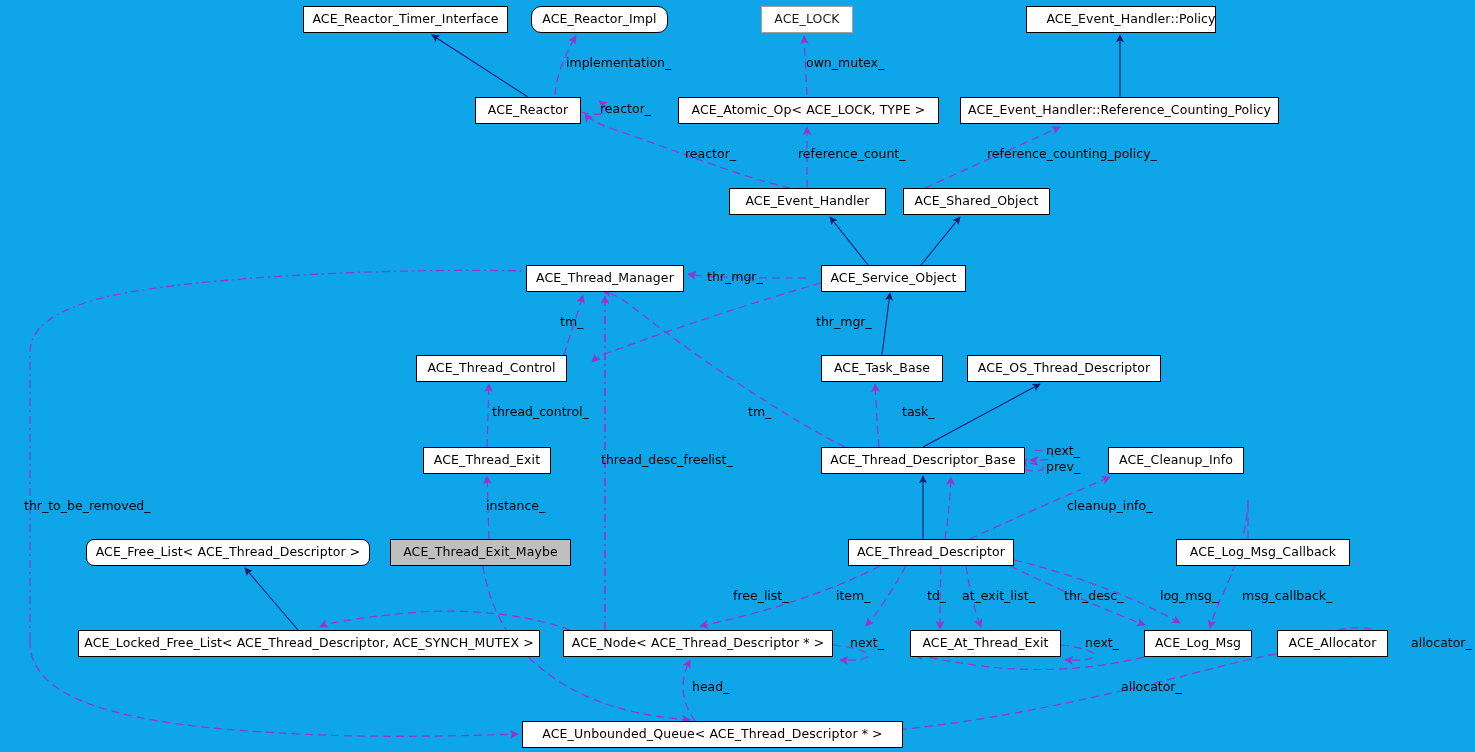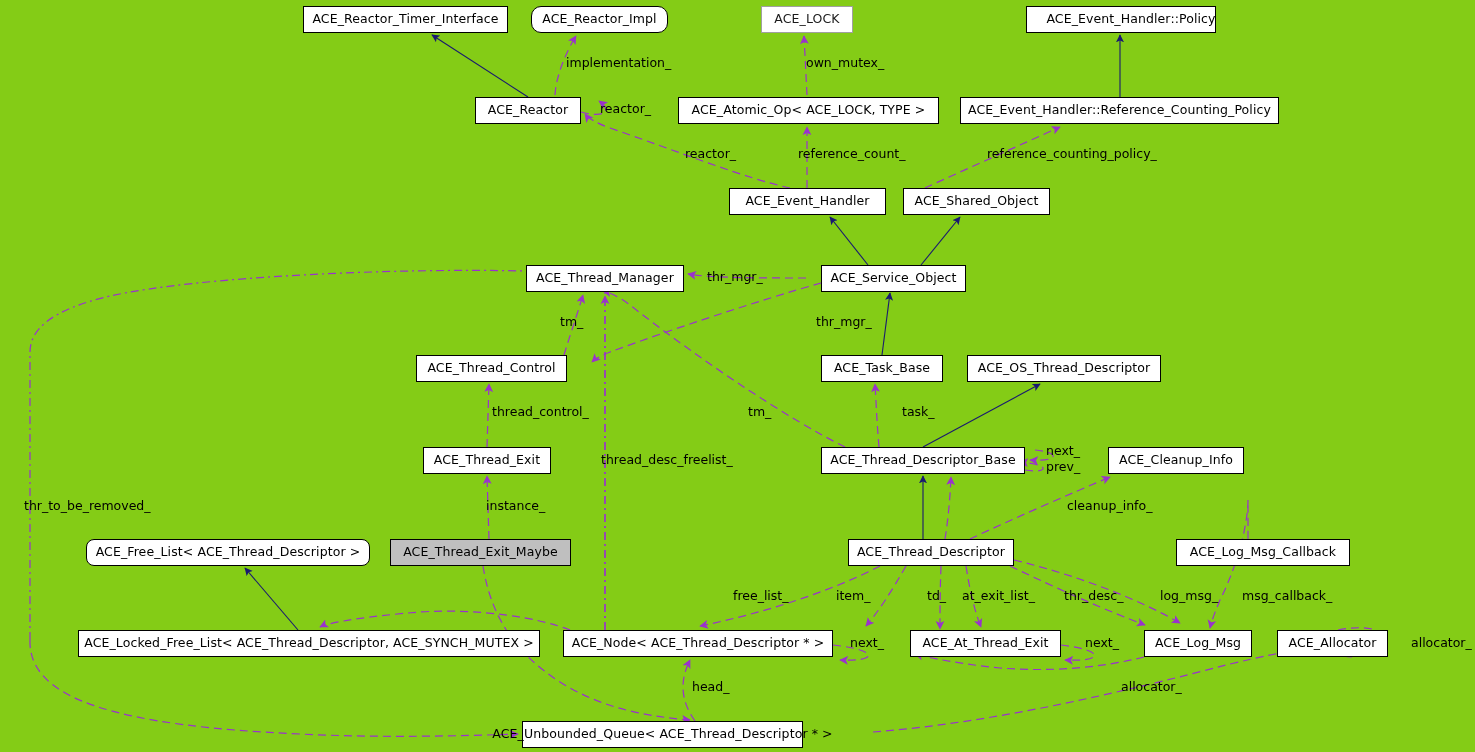--- a/index.html
+++ b/index.html
@@ -7,21 +7,21 @@
     padding: 0;
     background: #ffffff;
   }
   body {
     font-family: "DejaVu Sans", sans-serif;
   }
   #canvas {
     position: relative;
     width: 1475px;
     height: 752px;
-    background: #84cc16;
+    background: #0ea5e9;
     overflow: hidden;
   }
   #edges {
     position: absolute;
     left: 0;
     top: 0;
     width: 1475px;
     height: 752px;
   }
   .node {
@@ -152,21 +152,21 @@
   <div class="node gray" style="left:390px; top:539px; width:181px; height:27px;">ACE_Thread_Exit_Maybe</div>
   <div class="node" style="left:1176px; top:539px; width:174px; height:27px;">ACE_Log_Msg_Callback</div>
   <div class="node" style="left:848px; top:539px; width:166px; height:27px;">ACE_Thread_Descriptor</div>
 
   <div class="node" style="left:67px; top:630px; width:462px; height:27px;margin-left:11px;">ACE_Locked_Free_List&lt; ACE_Thread_Descriptor, ACE_SYNCH_MUTEX &gt;</div>
   <div class="node" style="left:563px; top:630px; width:270px; height:27px;">ACE_Node&lt; ACE_Thread_Descriptor * &gt;</div>
   <div class="node" style="left:910px; top:630px; width:151px; height:27px;">ACE_At_Thread_Exit</div>
   <div class="node" style="left:1144px; top:630px; width:108px; height:27px;">ACE_Log_Msg</div>
   <div class="node" style="left:1277px; top:630px; width:111px; height:27px;">ACE_Allocator</div>
 
-  <div class="node" style="left:522px; top:721px; width:281px; height:27px;">ACE_Unbounded_Queue&lt; ACE_Thread_Descriptor * &gt;</div>
+  <div class="node" style="left:522px; top:721px; width:381px; height:27px;">ACE_Unbounded_Queue&lt; ACE_Thread_Descriptor * &gt;</div>
 
   <div class="elabel" style="left:566px; top:57px;">implementation_</div>
   <div class="elabel" style="left:806px; top:57px;">own_mutex_</div>
   <div class="elabel" style="left:600px; top:103px;">reactor_</div>
   <div class="elabel" style="left:685px; top:148px;">reactor_</div>
   <div class="elabel" style="left:798px; top:148px;">reference_count_</div>
   <div class="elabel" style="left:987px; top:148px;">reference_counting_policy_</div>
   <div class="elabel" style="left:707px; top:271px;">thr_mgr_</div>
   <div class="elabel" style="left:816px; top:316px;">thr_mgr_</div>
   <div class="elabel" style="left:560px; top:316px;">tm_</div>

